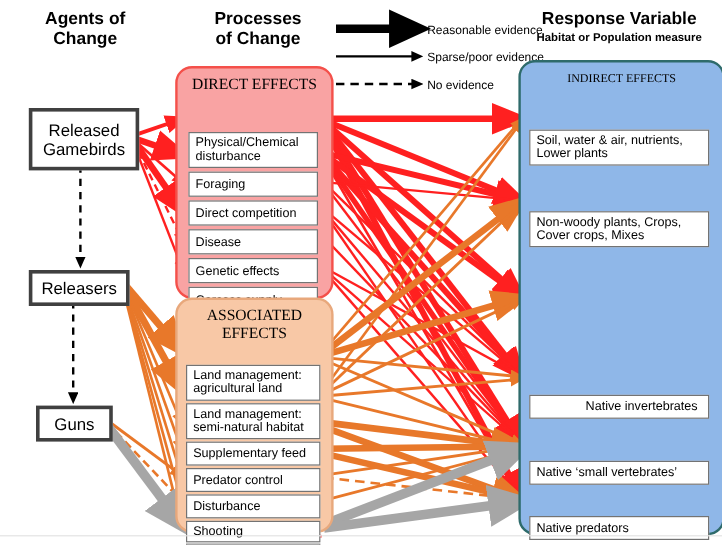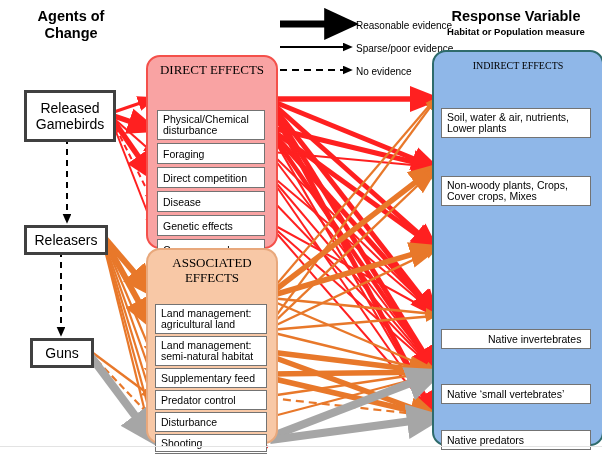--- a/index.html
+++ b/index.html
@@ -241,20 +241,24 @@
 
       <line x1="454" y1="382" x2="454" y2="402" stroke="#1F3864" stroke-width="2" stroke-dasharray="5,4" marker-end="url(#ah-navy)"></line>
       <line x1="478" y1="404" x2="478" y2="383" stroke="#1F3864" stroke-width="6" marker-end="url(#ah-navy-s)"></line>
     </g>
   </svg>
 
   <div class="col-head" id="head-agents">
     <span class="l1">Agents of</span>
     <span class="l1">Change</span>
   </div>
+  <div class="col-head" id="head-proc">
+    <span class="l1">Processes</span>
+    <span class="l1">of Change</span>
+  </div>
   <div class="col-head" id="head-resp">
     <span class="l1">Response Variable</span>
     <span class="sub">Habitat or Population measure</span>
   </div>
 
   <div id="legend">
     <div class="leg-row" id="leg-1">
       <span class="lab">Reasonable evidence</span>
     </div>
     <div class="leg-row" id="leg-2">

